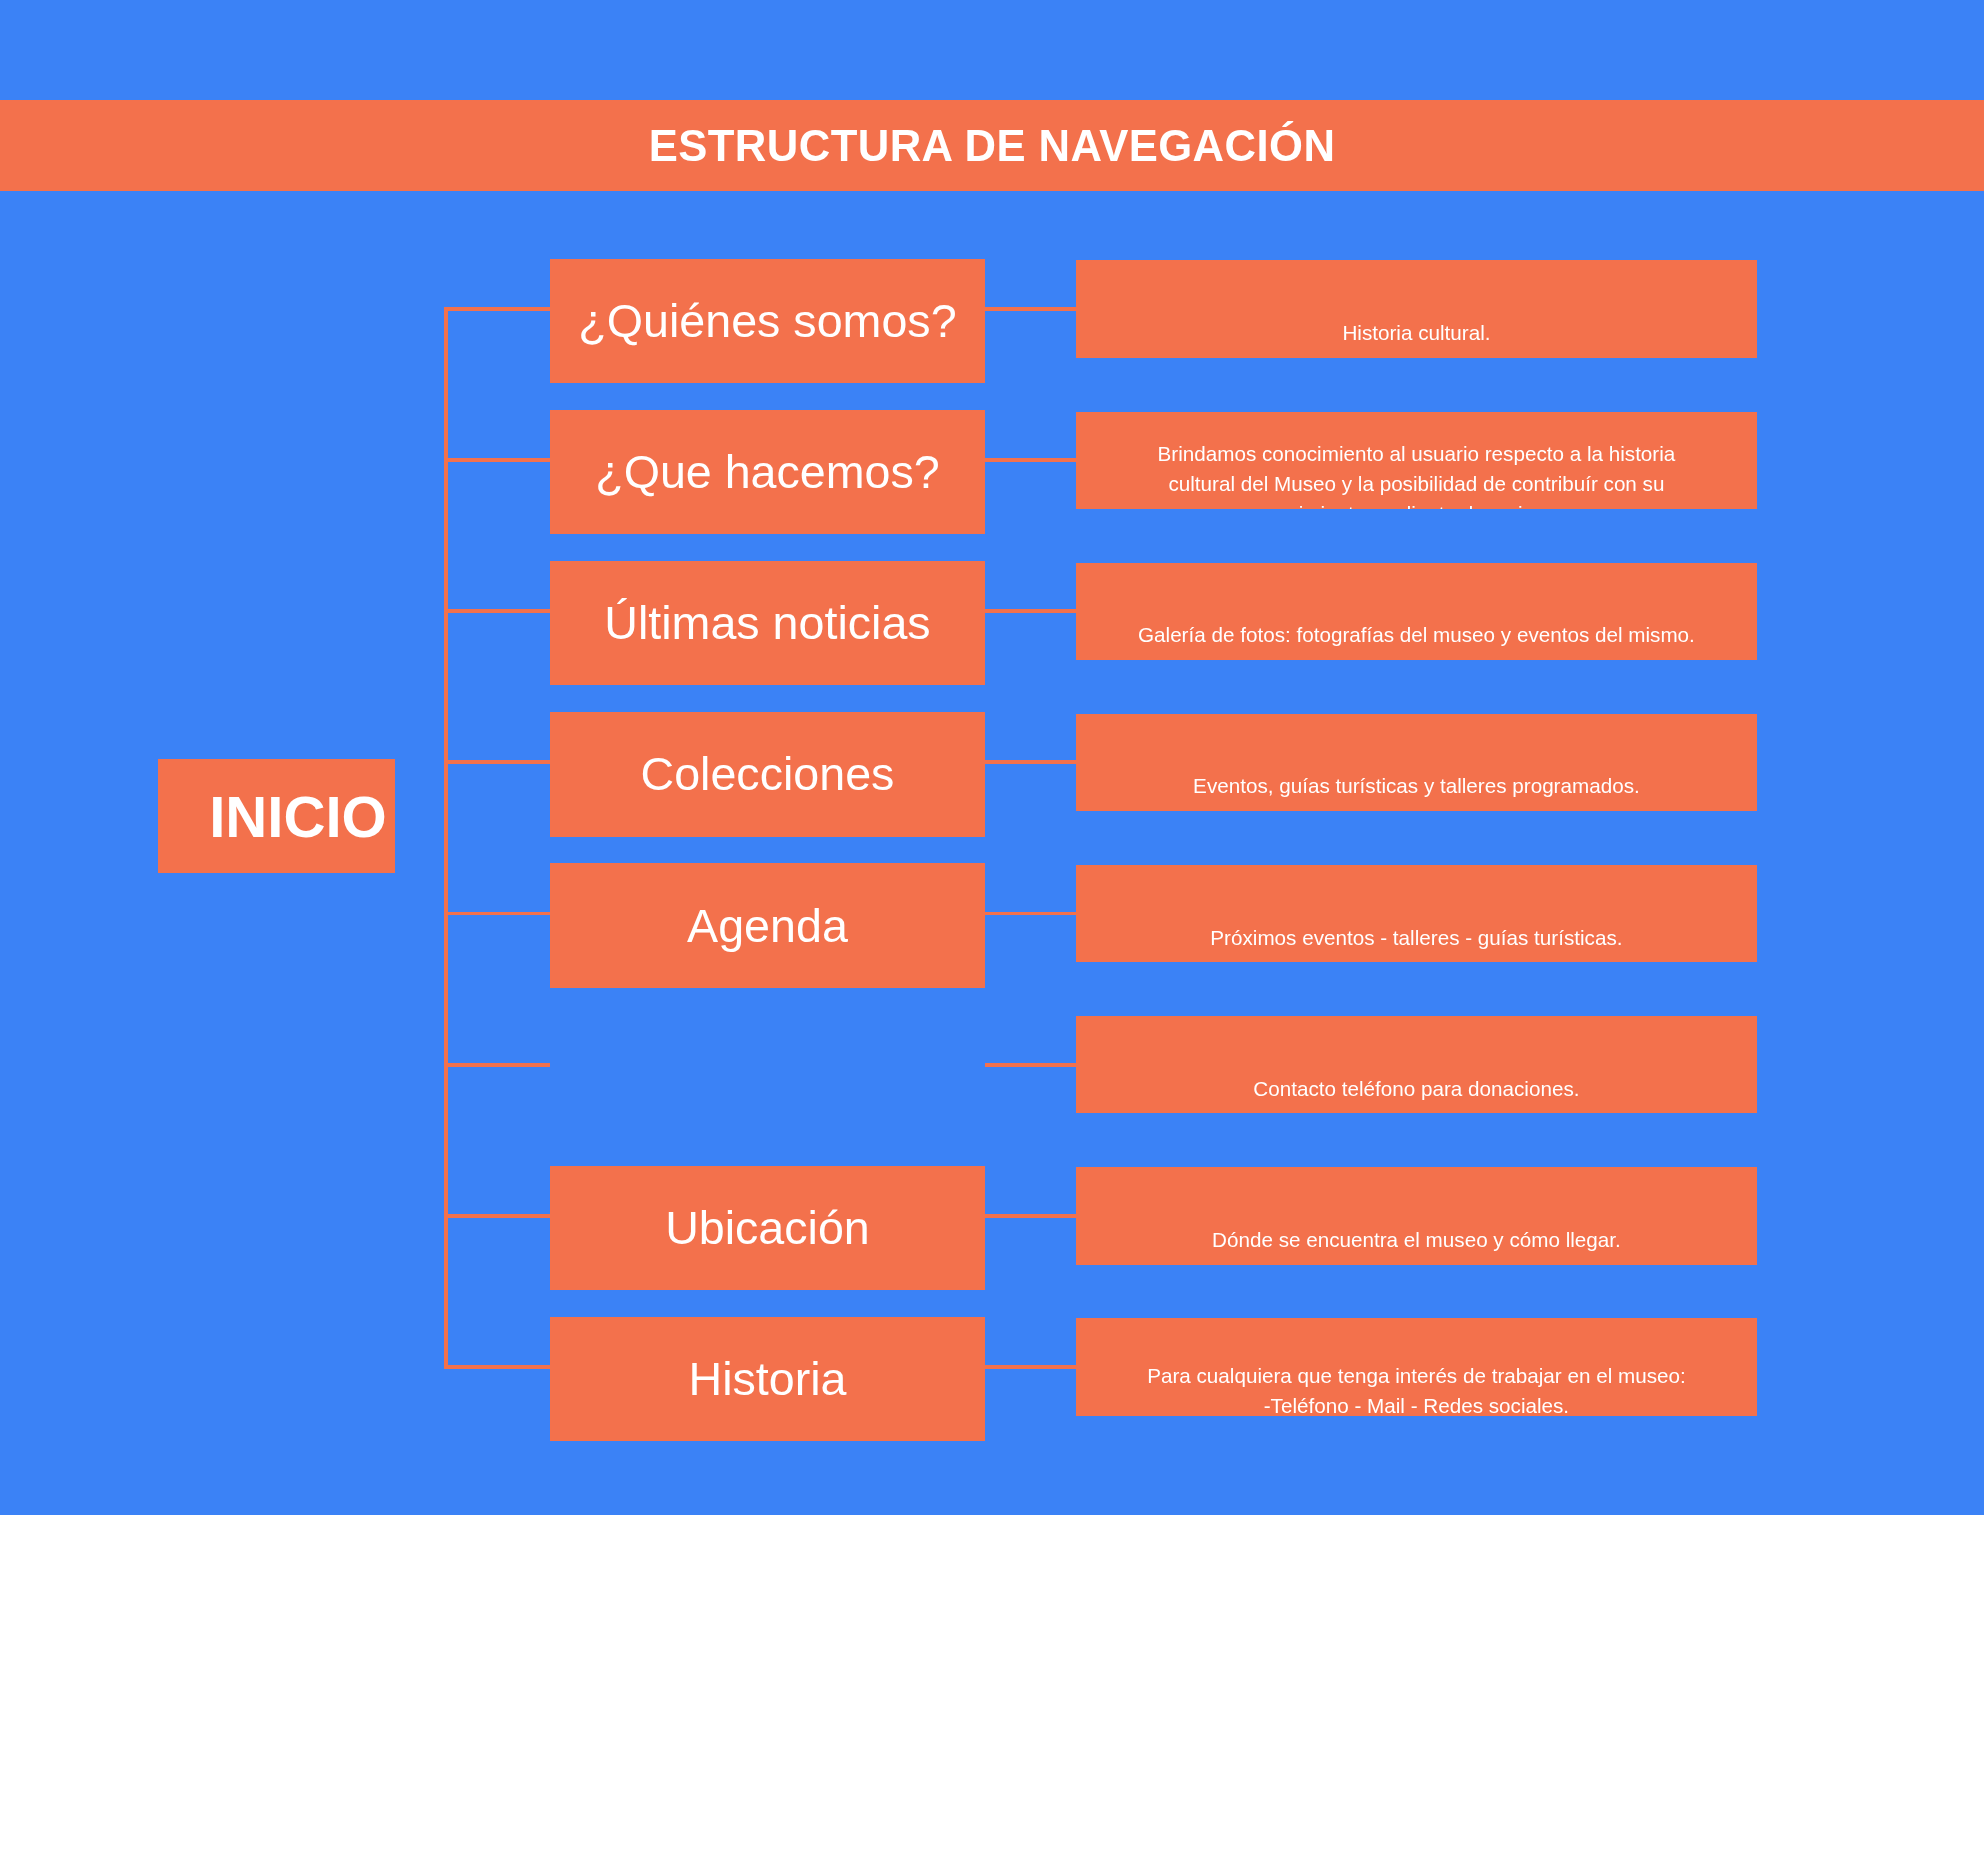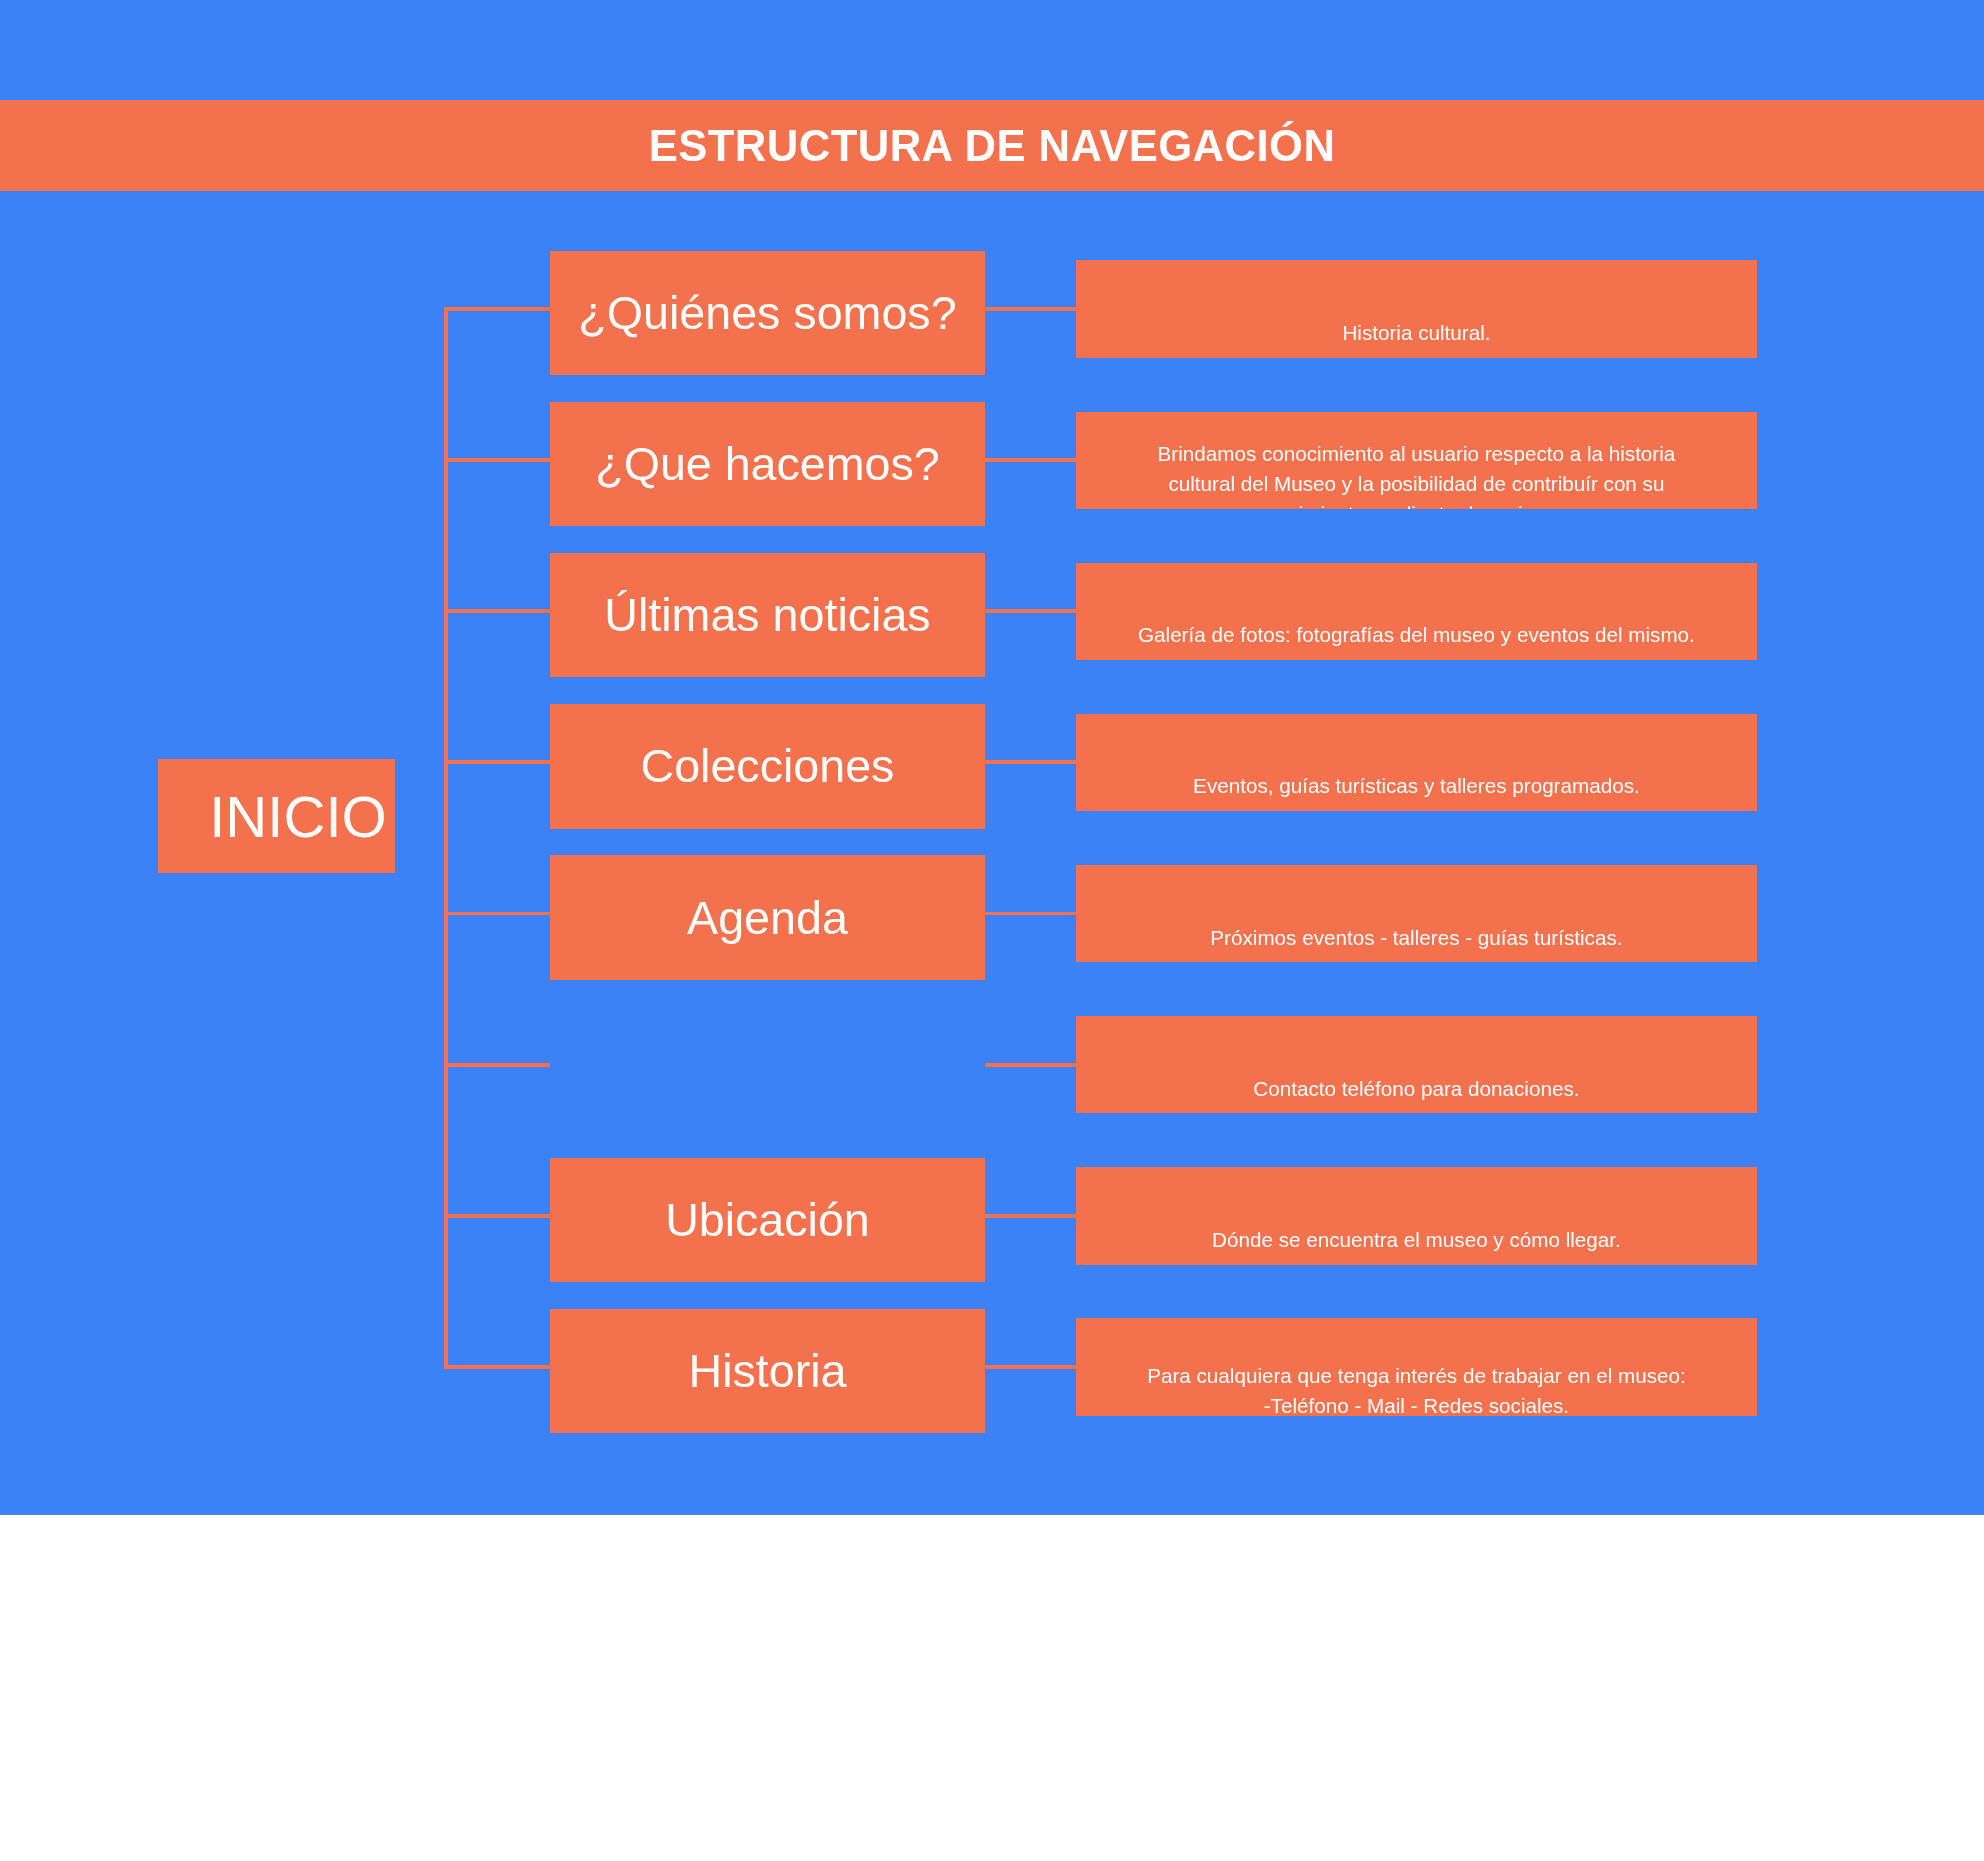--- a/index.html
+++ b/index.html
@@ -8,29 +8,29 @@
   .canvas { position:relative; width:100vw; height:76.34vw; background:#3b82f6; overflow:hidden; }
 
   .banner { position:absolute; left:0; top:5.047vw; width:100vw; height:4.591vw;
             background:var(--accent); display:flex; align-items:center; justify-content:center; }
   .banner .title { color:var(--box-text); font-size:2.2vw; font-weight:bold; letter-spacing:0.01em; }
 
   .obox { background:var(--accent); color:var(--box-text); display:flex; align-items:center;
           justify-content:center; text-align:center; overflow:hidden; box-sizing:border-box; }
 
   .inicio { position:absolute; left:7.978vw; top:38.26vw; width:11.917vw; height:5.747vw;
-            font-size:2.93vw; font-weight:400;padding-left:43px; }
+            font-size:2.93vw; font-weight:700;padding-left:43px; }
 
   .line { position:absolute; background:var(--accent); }
   .trunk { left:22.371vw; top:15.475vw; width:0.196vw; height:53.53vw; }
 
   .row { position:absolute; left:0; top:calc(12.439vw + var(--i) * 7.619vw);
          width:100vw; height:6.268vw; }
   .branch { left:22.371vw; top:3.03vw; width:5.373vw; height:0.196vw; }
-  .mid { position:absolute; left:27.743vw; top:4px; width:21.882vw; height:6.268vw;
+  .mid { position:absolute; left:27.743vw; top:12px; width:21.882vw; height:6.268vw;
          font-size:2.35vw; font-weight:400; }
   .link2 { left:49.625vw; top:3.03vw; width:4.591vw; height:0.196vw; }
   .desc { position:absolute; left:54.216vw; top:0.684vw; width:34.353vw; height:4.9vw;
           font-size:1.042vw; line-height:1.45; padding:0 0.49vw; }
   .desc .txt { white-space:pre-line;margin-top:48px; }
 </style>
 </head>
 <body style="background: rgb(255, 255, 255);">
 
 <div class="canvas">

